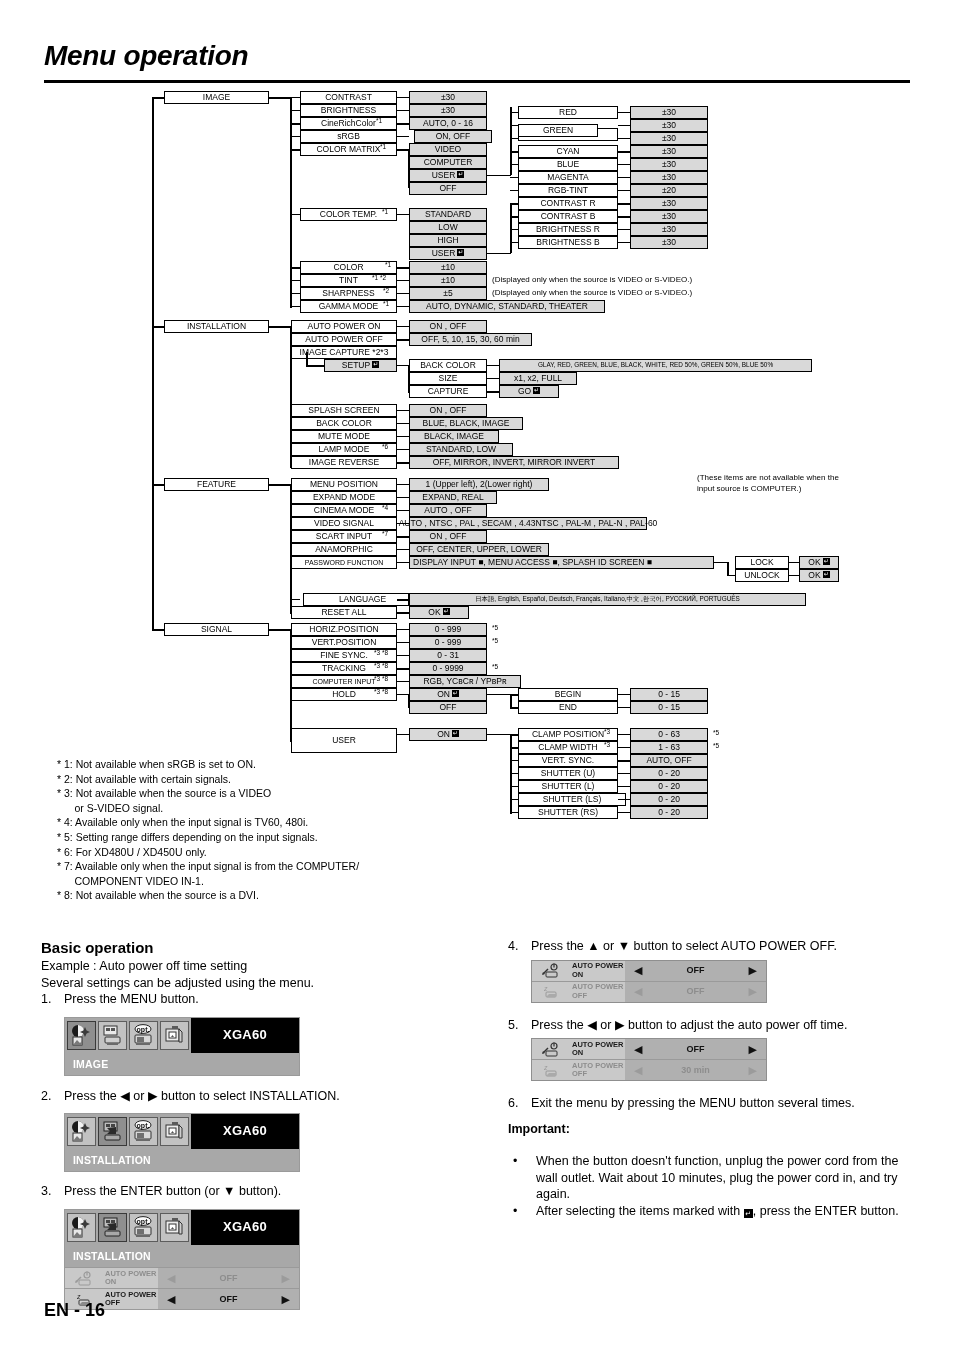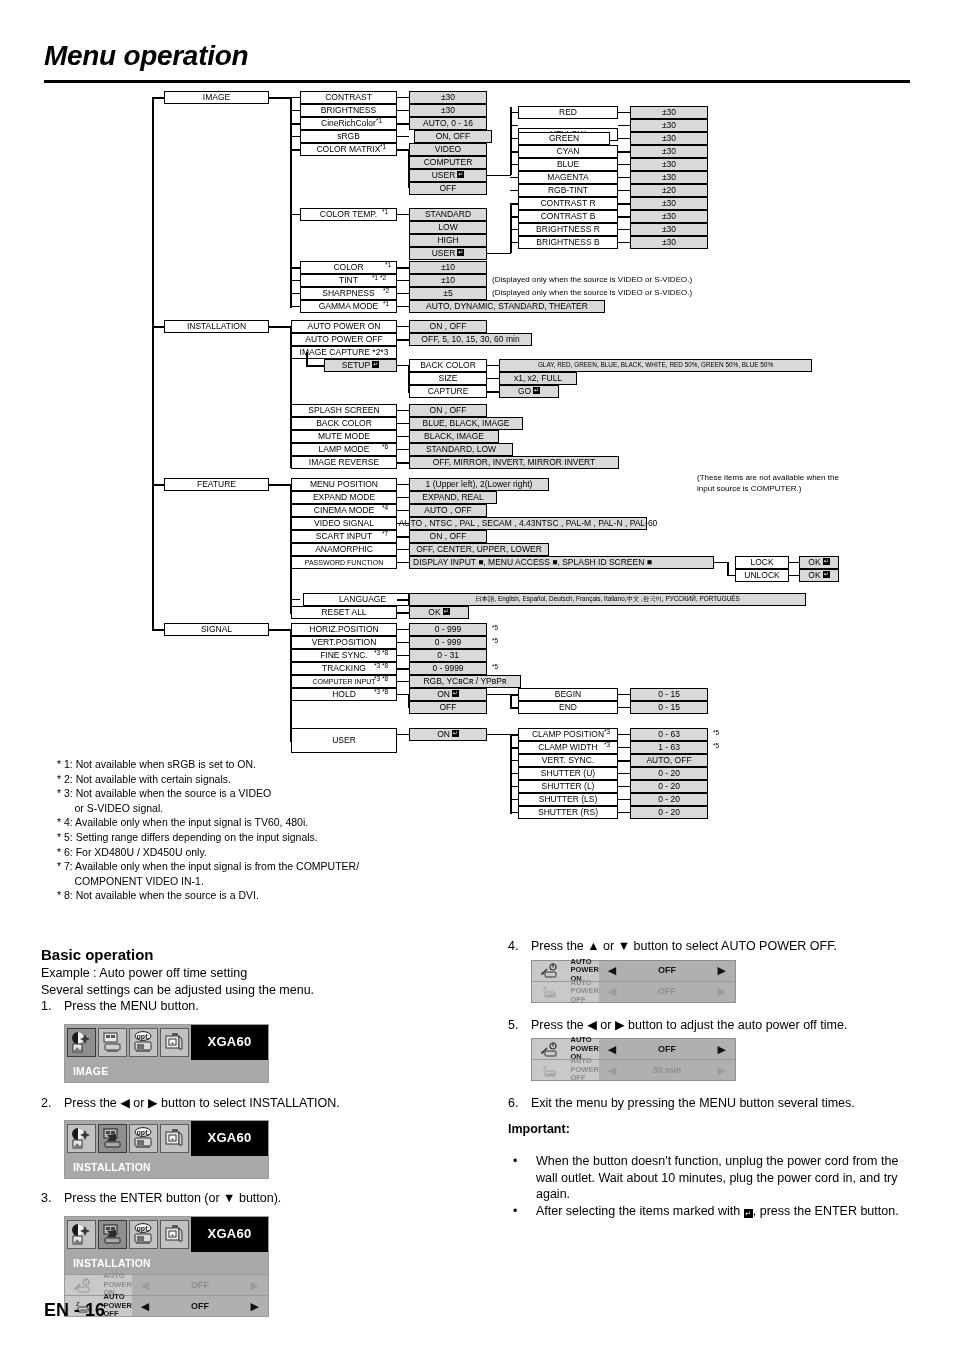--- a/index.html
+++ b/index.html
@@ -49,33 +49,33 @@
   .ent:after{content:"\21B5";}
 
   
   #footnotes{
     position:absolute;left:57px;top:757px;font-size:10.5px;line-height:14.6px;
     white-space:pre;
   }
 
   
   .col{position:absolute;font-size:12.5px;line-height:16.5px;}
-  #col-left{left:41px;top:938px;width:430px;margin-top:7px;}
+  #col-left{left:41px;top:938px;width:430px;}
   #col-right{left:508px;top:938px;width:400px;}
   h2.sec{font-size:15px;font-weight:bold;margin:0 0 1px 0;line-height:19px;}
   .ptxt{margin:0;}
   .step{display:flex;margin:0;}
   .step .num{width:23px;flex:none;}
   .step .txt{flex:1;}
   .bul{display:flex;margin:0;}
   .bul .num{width:23px;flex:none;text-align:left;padding-left:5px;}
   .imp{font-weight:bold;margin:9px 0 16px 0;}
 
   
-  .osd{border:1px solid #9a9a9a;background:#bef264;width:205px;box-sizing:border-box;}
+  .osd{border:1px solid #9a9a9a;background:#bef264;width:236px;box-sizing:border-box;}
   .osd-top{display:flex;background:#000;height:35px;align-items:stretch;}
   .osd-icons{display:flex;background:#a8a8a8;padding:2px 2px;gap:2px;align-items:center;}
   .ic{
     width:29px;height:29px;box-sizing:border-box;
     border:1px solid #5d5d5d;background:#c2c2c2;position:relative;
   }
   .ic.sel{background:#8f8f8f;border-color:#3a3a3a;}
   .osd-label{
     flex:1;color:#fff;font-weight:bold;font-size:13px;
     display:flex;align-items:center;justify-content:center;letter-spacing:0.3px;
@@ -192,21 +192,21 @@
     <div class="ln h" style="left:510px;top:190px;width:8px;"></div>
 
     <div class="bx" style="left:518px;top:106px;width:100px;">RED</div>
     <div class="ln h" style="left:618px;top:112px;width:12px;"></div>
     <div class="bx g" style="left:630px;top:106px;width:78px;">±30</div>
 
     <div class="bx" style="left:518px;top:119px;width:100px;margin-top:9px;">YELLOW</div>
     <div class="ln h" style="left:618px;top:125px;width:12px;"></div>
     <div class="bx g" style="left:630px;top:119px;width:78px;">±30</div>
 
-    <div class="bx" style="left:518px;top:132px;width:92px;">GREEN</div>
+    <div class="bx" style="left:518px;top:124px;width:80px;">GREEN</div>
     <div class="ln h" style="left:618px;top:138px;width:12px;"></div>
     <div class="bx g" style="left:630px;top:132px;width:78px;">±30</div>
 
     <div class="bx" style="left:518px;top:145px;width:100px;">CYAN</div>
     <div class="ln h2" style="left:618px;top:151px;width:12px;"></div>
     <div class="bx g" style="left:630px;top:145px;width:78px;">±30</div>
 
     <div class="bx" style="left:518px;top:158px;width:100px;">BLUE</div>
     <div class="ln h" style="left:618px;top:164px;width:12px;"></div>
     <div class="bx g" style="left:630px;top:158px;width:78px;">±30</div>
@@ -531,21 +531,21 @@
     <div class="bx g" style="left:630px;top:754px;width:78px;">AUTO, OFF</div>
 
     <div class="bx" style="left:518px;top:767px;width:100px;">SHUTTER (U)</div>
     <div class="ln h" style="left:618px;top:773px;width:12px;"></div>
     <div class="bx g" style="left:630px;top:767px;width:78px;">0 - 20</div>
 
     <div class="bx" style="left:518px;top:780px;width:100px;">SHUTTER (L)</div>
     <div class="ln h" style="left:618px;top:786px;width:12px;"></div>
     <div class="bx g" style="left:630px;top:780px;width:78px;">0 - 20</div>
 
-    <div class="bx" style="left:518px;top:793px;width:100px;">SHUTTER (LS)</div>
+    <div class="bx" style="left:518px;top:793px;width:108px;">SHUTTER (LS)</div>
     <div class="ln h" style="left:618px;top:799px;width:12px;"></div>
     <div class="bx g" style="left:630px;top:793px;width:78px;">0 - 20</div>
 
     <div class="bx" style="left:518px;top:806px;width:100px;">SHUTTER (RS)</div>
     <div class="ln h" style="left:618px;top:812px;width:12px;"></div>
     <div class="bx g" style="left:630px;top:806px;width:78px;">0 - 20</div>
   </div>
 
   <div id="footnotes">* 1: Not available when sRGB is set to ON.
 * 2: Not available with certain signals.

